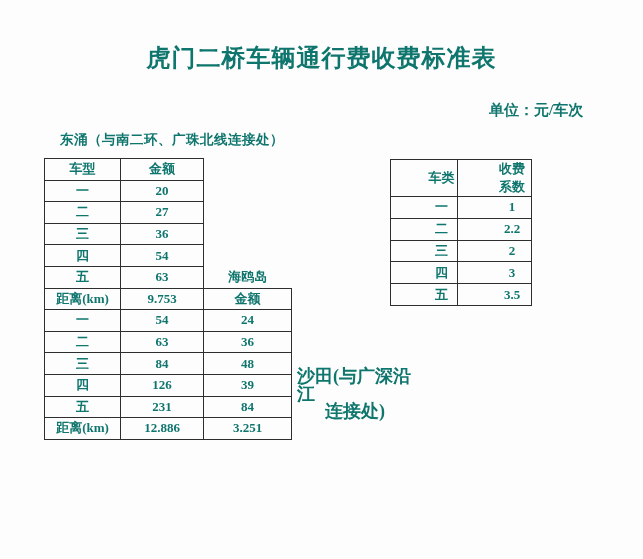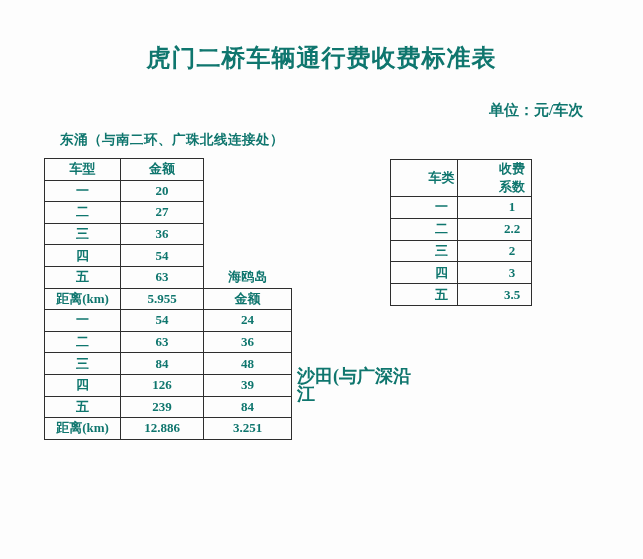--- a/index.html
+++ b/index.html
@@ -85,21 +85,21 @@
       <td>54</td>
       <td class="nb"></td>
     </tr>
     <tr>
       <td>五</td>
       <td>63</td>
       <td class="nb">海鸥岛</td>
     </tr>
     <tr>
       <td>距离(km)</td>
-      <td>5.955</td>
+      <td>9.753</td>
       <td>金额</td>
     </tr>
     <tr>
       <td>一</td>
       <td>54</td>
       <td>24</td>
     </tr>
     <tr>
       <td>二</td>
       <td>63</td>
@@ -110,21 +110,21 @@
       <td>84</td>
       <td>48</td>
     </tr>
     <tr>
       <td>四</td>
       <td>126</td>
       <td>39</td>
     </tr>
     <tr>
       <td>五</td>
-      <td>239</td>
+      <td>231</td>
       <td>84</td>
     </tr>
     <tr>
       <td>距离(km)</td>
       <td>12.886</td>
       <td>3.251</td>
     </tr>
   </tbody>
     </table>
 
@@ -156,16 +156,17 @@
     </tr>
     <tr>
       <td>五</td>
       <td>3.5</td>
     </tr>
   </tbody>
     </table>
 
   <div class="shatian-label">
     <span class="line">沙田(与广深沿江</span>
+    <span class="line-center">连接处)</span>
   </div>
 
 
 </div>
 
 </body></html>

